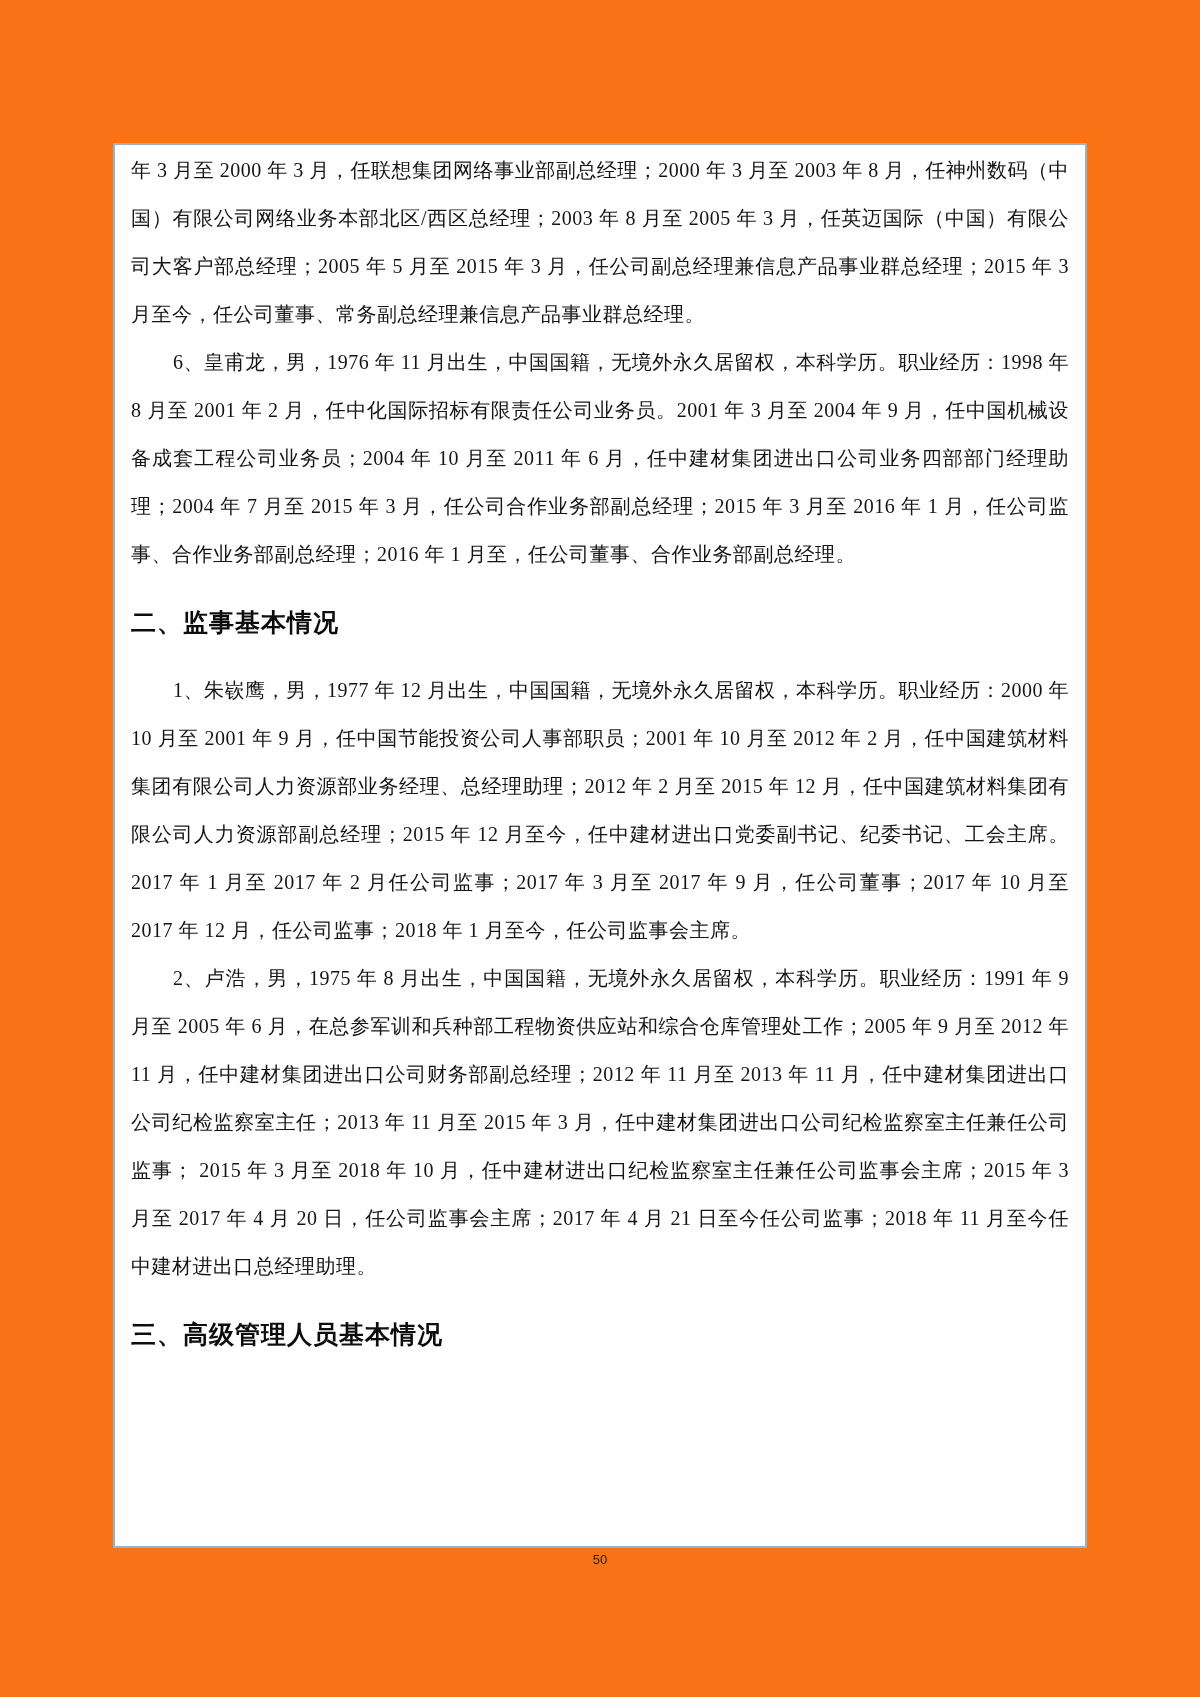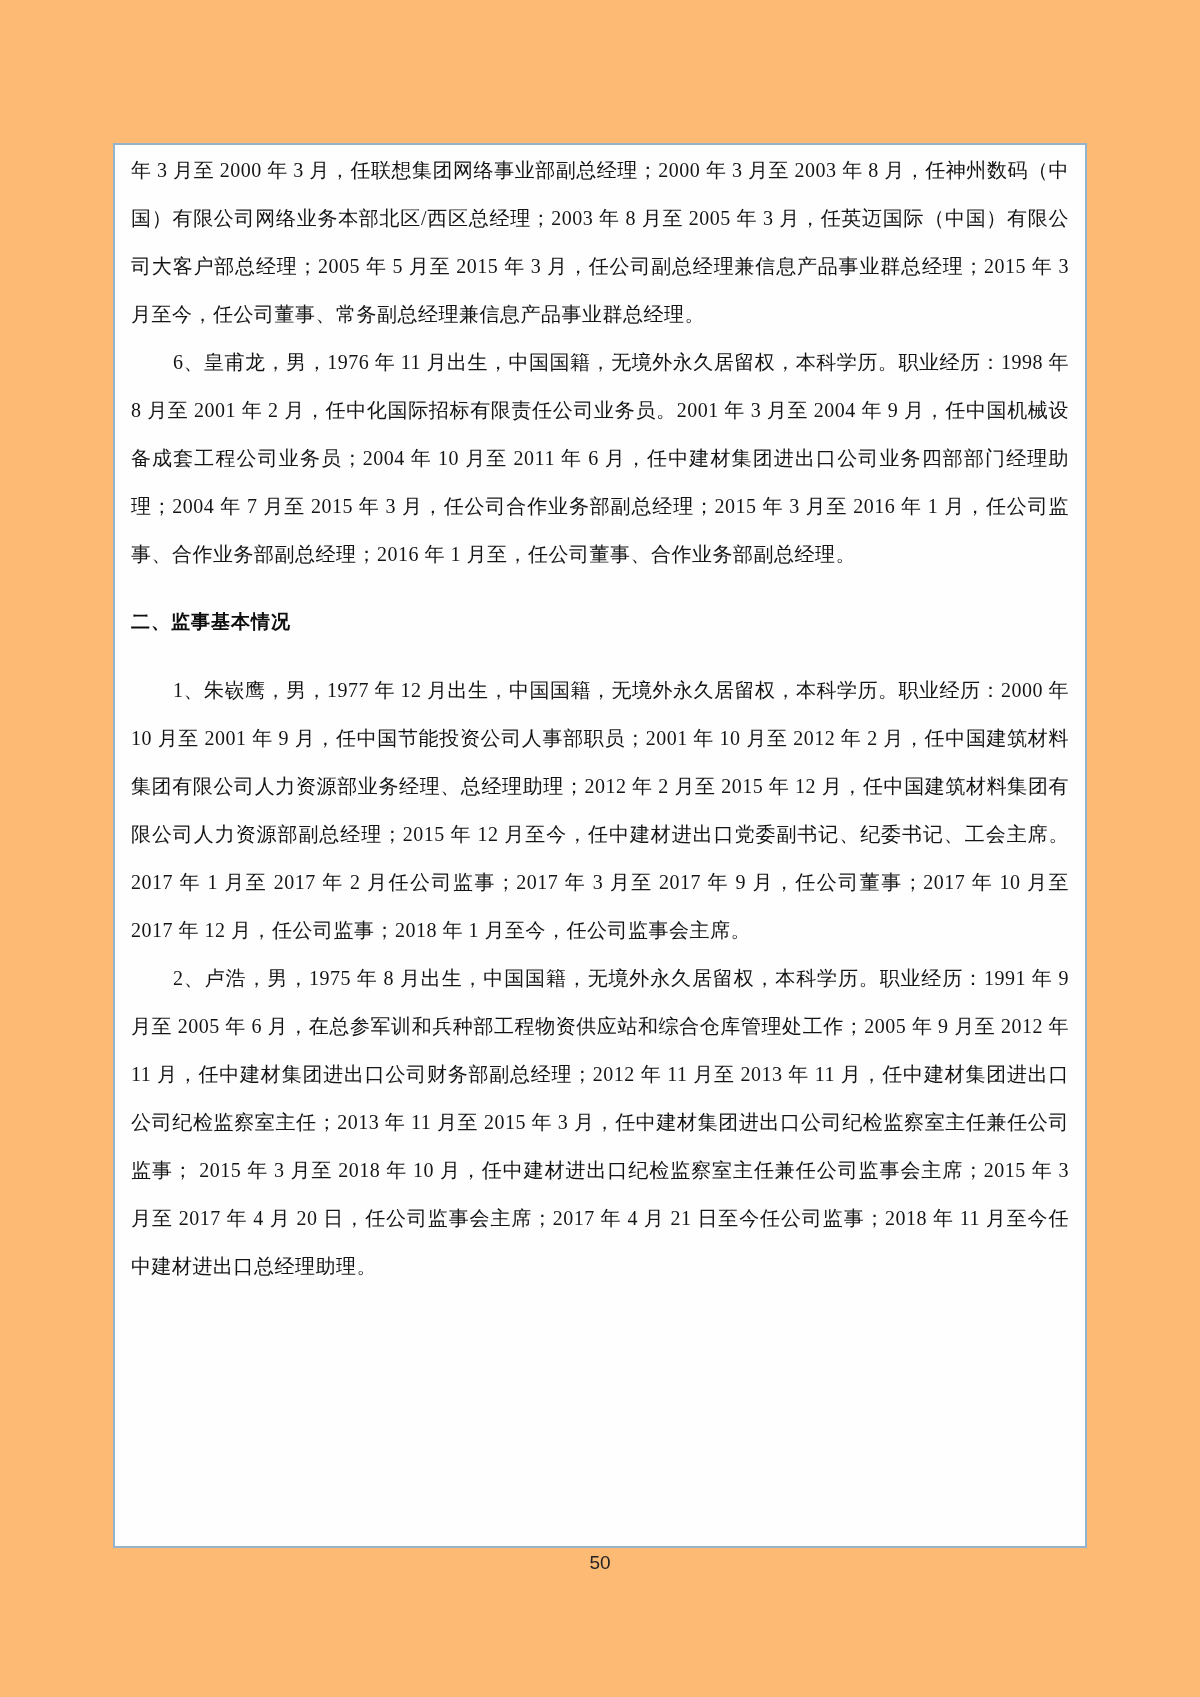--- a/index.html
+++ b/index.html
@@ -3,21 +3,21 @@
 <meta charset="utf-8">
 <style>
   html, body {
     margin: 0;
     padding: 0;
   }
   .page {
     position: relative;
     width: 1200px;
     height: 1697px;
-    background: #fdba74;
+    background: #f97316;
     font-family: "Liberation Serif", "DejaVu Serif", serif;
     color: #141414;
     overflow: hidden;
   }
   .content-box {
     position: absolute;
     left: 113px;
     top: 143px;
     width: 974px;
     height: 1405px;
@@ -31,35 +31,35 @@
     font-size: 20px;
     line-height: 48px;
     text-align: justify;
     letter-spacing: 0.5px;
   }
   .body-para.indent {
     text-indent: 42px;
   }
   .section-heading {
     margin: 20px 0;
-    font-size: 19px;
+    font-size: 25px;
     line-height: 48px;
     font-weight: bold;
     font-family: "Liberation Sans", "DejaVu Sans", sans-serif;
     color: #0d0d0d;
     letter-spacing: 1px;
   }
   .page-footer {
     position: absolute;
     left: 0;
     top: 1552px;
     width: 1200px;
     text-align: center;
     font-family: "Liberation Sans", "DejaVu Sans", sans-serif;
-    font-size: 19px;
+    font-size: 13px;
     color: #222;
   }
 </style>
 </head>
 <body>
 
 <div class="page">
 
   <div class="content-box" style="border-color: rgb(146, 180, 204);">
 
@@ -67,18 +67,19 @@
 
     <p class="body-para indent">6、皇甫龙，男，1976 年 11 月出生，中国国籍，无境外永久居留权，本科学历。职业经历：1998 年 8 月至 2001 年 2 月，任中化国际招标有限责任公司业务员。2001 年 3 月至 2004 年 9 月，任中国机械设备成套工程公司业务员；2004 年 10 月至 2011 年 6 月，任中建材集团进出口公司业务四部部门经理助理；2004 年 7 月至 2015 年 3 月，任公司合作业务部副总经理；2015 年 3 月至 2016 年 1 月，任公司监事、合作业务部副总经理；2016 年 1 月至，任公司董事、合作业务部副总经理。</p>
 
     <p class="section-heading">二、监事基本情况</p>
 
     <p class="body-para indent">1、朱嵚鹰，男，1977 年 12 月出生，中国国籍，无境外永久居留权，本科学历。职业经历：2000 年 10 月至 2001 年 9 月，任中国节能投资公司人事部职员；2001 年 10 月至 2012 年 2 月，任中国建筑材料集团有限公司人力资源部业务经理、总经理助理；2012 年 2 月至 2015 年 12 月，任中国建筑材料集团有限公司人力资源部副总经理；2015 年 12 月至今，任中建材进出口党委副书记、纪委书记、工会主席。2017 年 1 月至 2017 年 2 月任公司监事；2017 年 3 月至 2017 年 9 月，任公司董事；2017 年 10 月至 2017 年 12 月，任公司监事；2018 年 1 月至今，任公司监事会主席。</p>
 
     <p class="body-para indent">2、卢浩，男，1975 年 8 月出生，中国国籍，无境外永久居留权，本科学历。职业经历：1991 年 9 月至 2005 年 6 月，在总参军训和兵种部工程物资供应站和综合仓库管理处工作；2005 年 9 月至 2012 年 11 月，任中建材集团进出口公司财务部副总经理；2012 年 11 月至 2013 年 11 月，任中建材集团进出口公司纪检监察室主任；2013 年 11 月至 2015 年 3 月，任中建材集团进出口公司纪检监察室主任兼任公司监事； 2015 年 3 月至 2018 年 10 月，任中建材进出口纪检监察室主任兼任公司监事会主席；2015 年 3 月至 2017 年 4 月 20 日，任公司监事会主席；2017 年 4 月 21 日至今任公司监事；2018 年 11 月至今任中建材进出口总经理助理。</p>
 
 
+    <p class="section-heading">三、高级管理人员基本情况</p>
 
   </div>
 
   <div class="page-footer">50</div>
 
 </div>
 
 </body></html>

